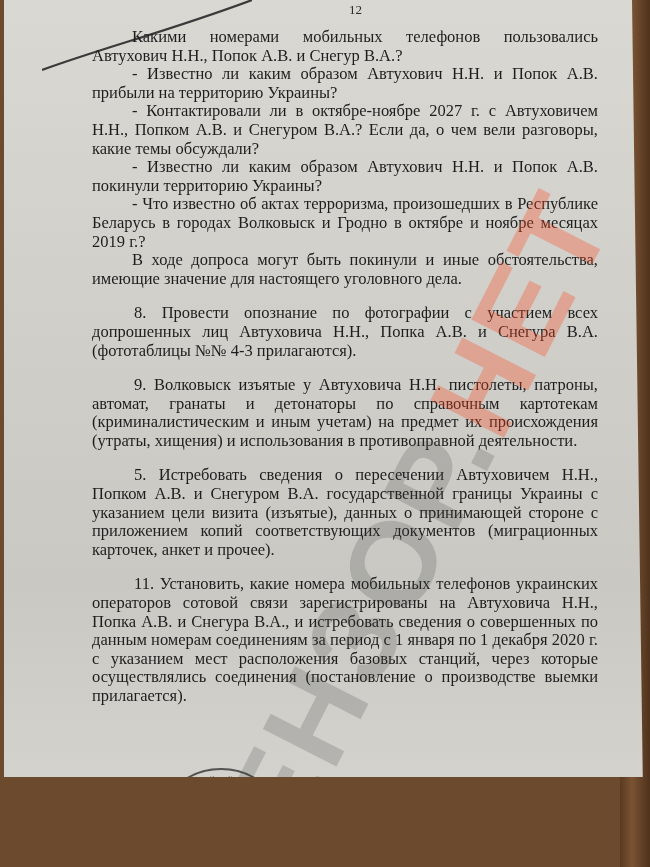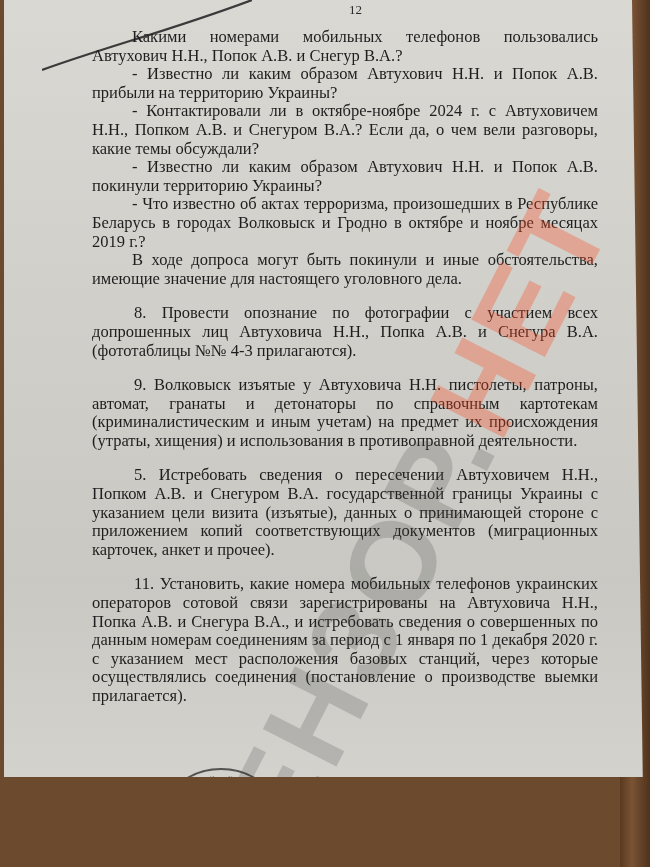--- a/index.html
+++ b/index.html
@@ -66,21 +66,21 @@
 
   <div class="page-num">12</div>
 
   <svg class="pen-line" viewBox="0 0 210 75">
     <path d="M0 70 C 60 48, 130 30, 210 0" stroke="#3a3a3a" stroke-width="2.2" fill="none"></path>
   </svg>
 
   <div class="text">
     <p class="q">Какими номерами мобильных телефонов пользовались Автухович Н.Н., Попок А.В. и Снегур В.А.?</p>
     <p class="q">- Известно ли каким образом Автухович Н.Н. и Попок А.В. прибыли на территорию Украины?</p>
-    <p class="q">- Контактировали ли в октябре-ноябре 2024 г. с Автуховичем Н.Н., Попком А.В. и Снегуром В.А.? Если да, о чем вели разговоры, какие темы обсуждали?</p>
+    <p class="q">- Контактировали ли в октябре-ноябре 2027 г. с Автуховичем Н.Н., Попком А.В. и Снегуром В.А.? Если да, о чем вели разговоры, какие темы обсуждали?</p>
     <p class="q">- Известно ли каким образом Автухович Н.Н. и Попок А.В. покинули территорию Украины?</p>
     <p class="q">- Что известно об актах терроризма, произошедших в Республике Беларусь в городах Волковыск и Гродно в октябре и ноябре месяцах 2019 г.?</p>
     <p class="q">В ходе допроса могут быть покинули и иные обстоятельства, имеющие значение для настоящего уголовного дела.</p>
 
     <p class="gap2"><span>8.</span> <span>Провести опознание по фотографии с участием всех допрошенных лиц Автуховича Н.Н., Попка А.В. и Снегура В.А. (фототаблицы №№ 4-3 прилагаются).</span></p>
     <p class="gap2"><span>9.</span> <span>Волковыск изъятые у Автуховича Н.Н. пистолеты, патроны, автомат, гранаты и детонаторы по справочным картотекам (криминалистическим и иным учетам) на предмет их происхождения (утраты, хищения) и использования в противоправной деятельности.</span></p>
     <p class="gap2"><span>5.</span> <span>Истребовать сведения о пересечении Автуховичем Н.Н., Попком А.В. и Снегуром В.А. государственной границы Украины с указанием цели визита (изъятые), данных о принимающей стороне с приложением копий соответствующих документов (миграционных карточек, анкет и прочее).</span></p>
     <p class="gap2"><span>11.</span> <span>Установить, какие номера мобильных телефонов украинских операторов сотовой связи зарегистрированы на Автуховича Н.Н., Попка А.В. и Снегура В.А., и истребовать сведения о совершенных по данным номерам соединениям за период с 1 января по 1 декабря 2020 г. с указанием мест расположения базовых станций, через которые осуществлялись соединения (постановление о производстве выемки прилагается).</span></p>
   </div>
 

